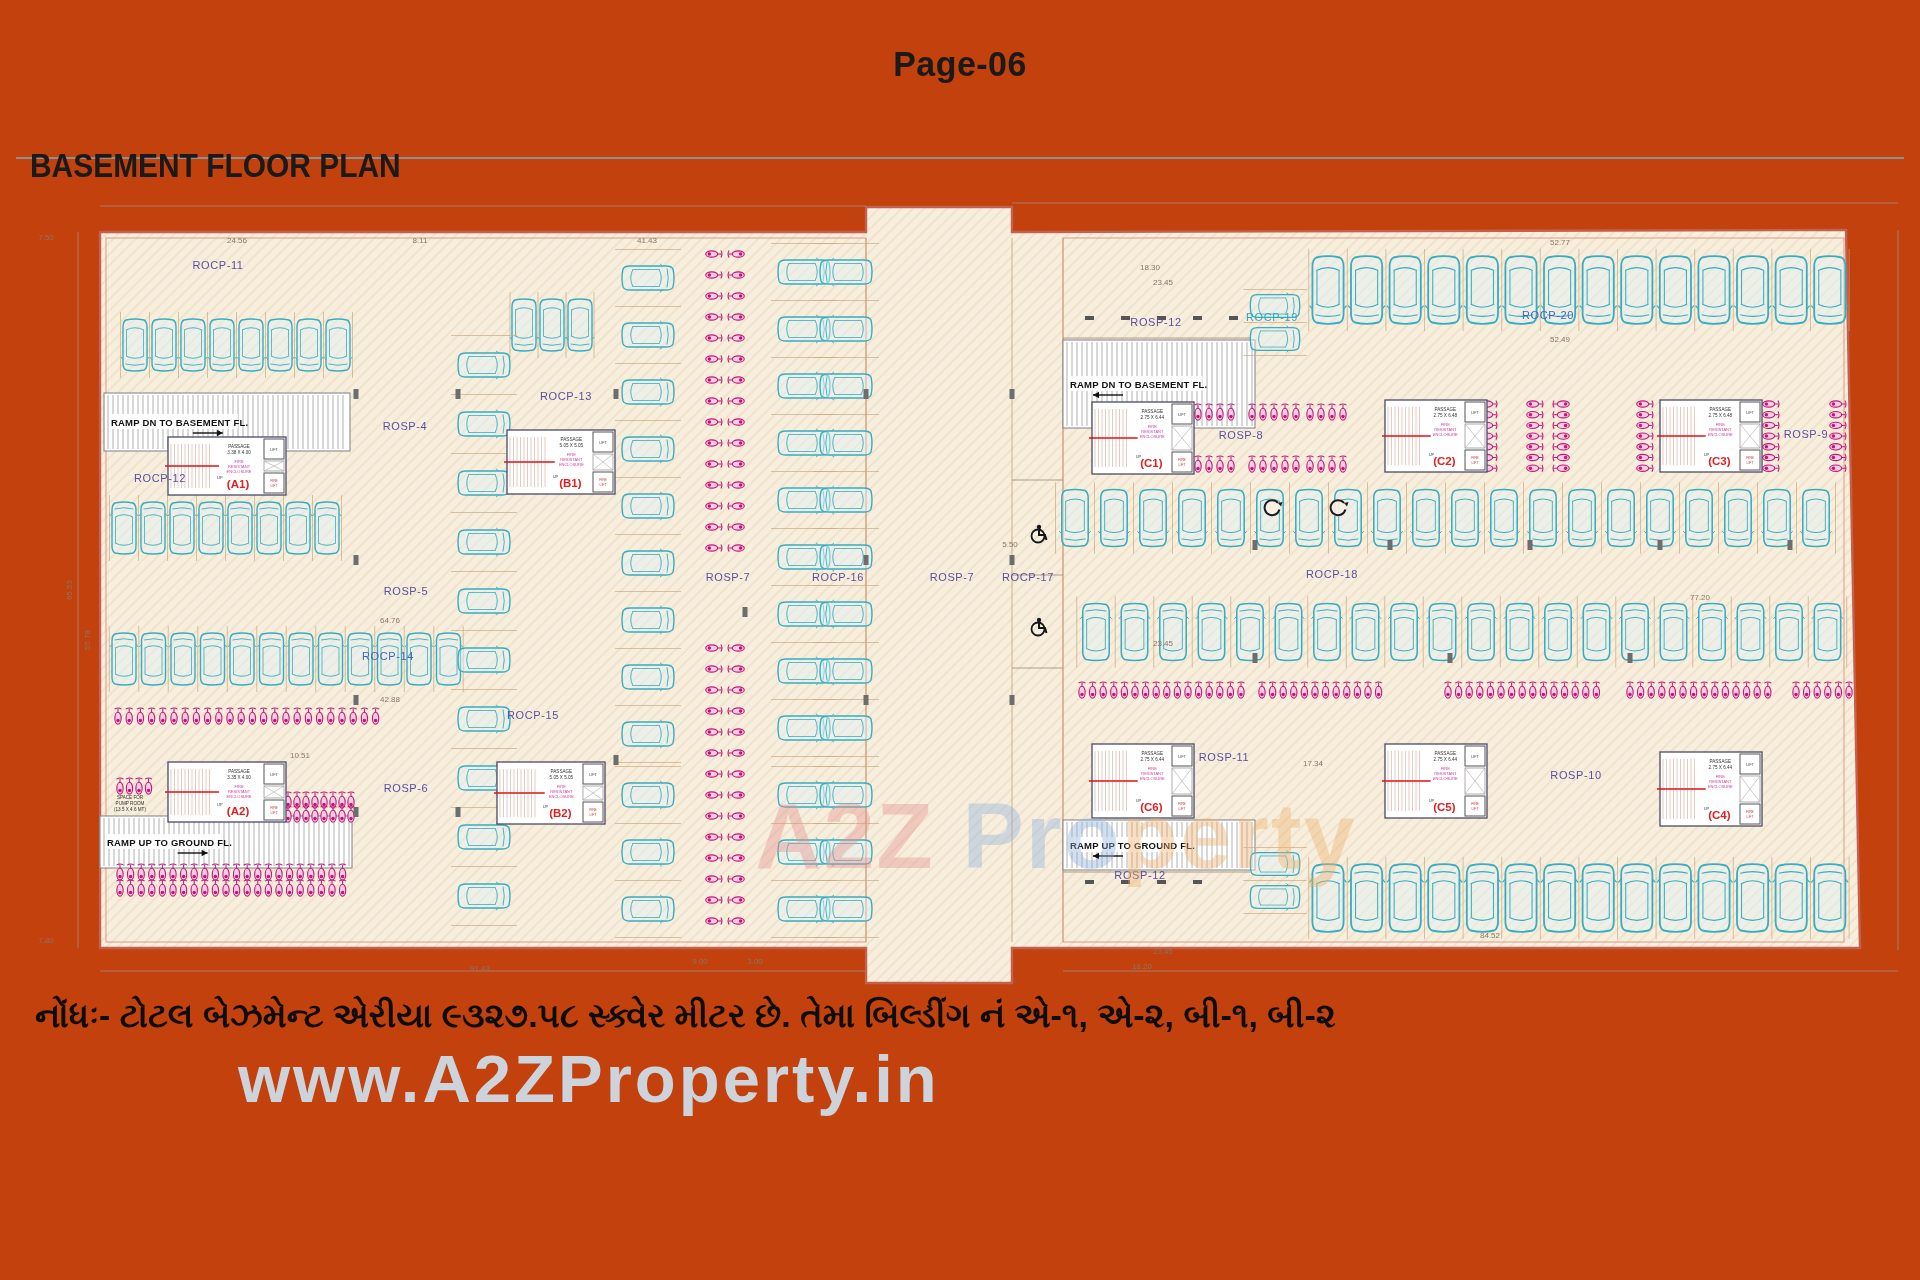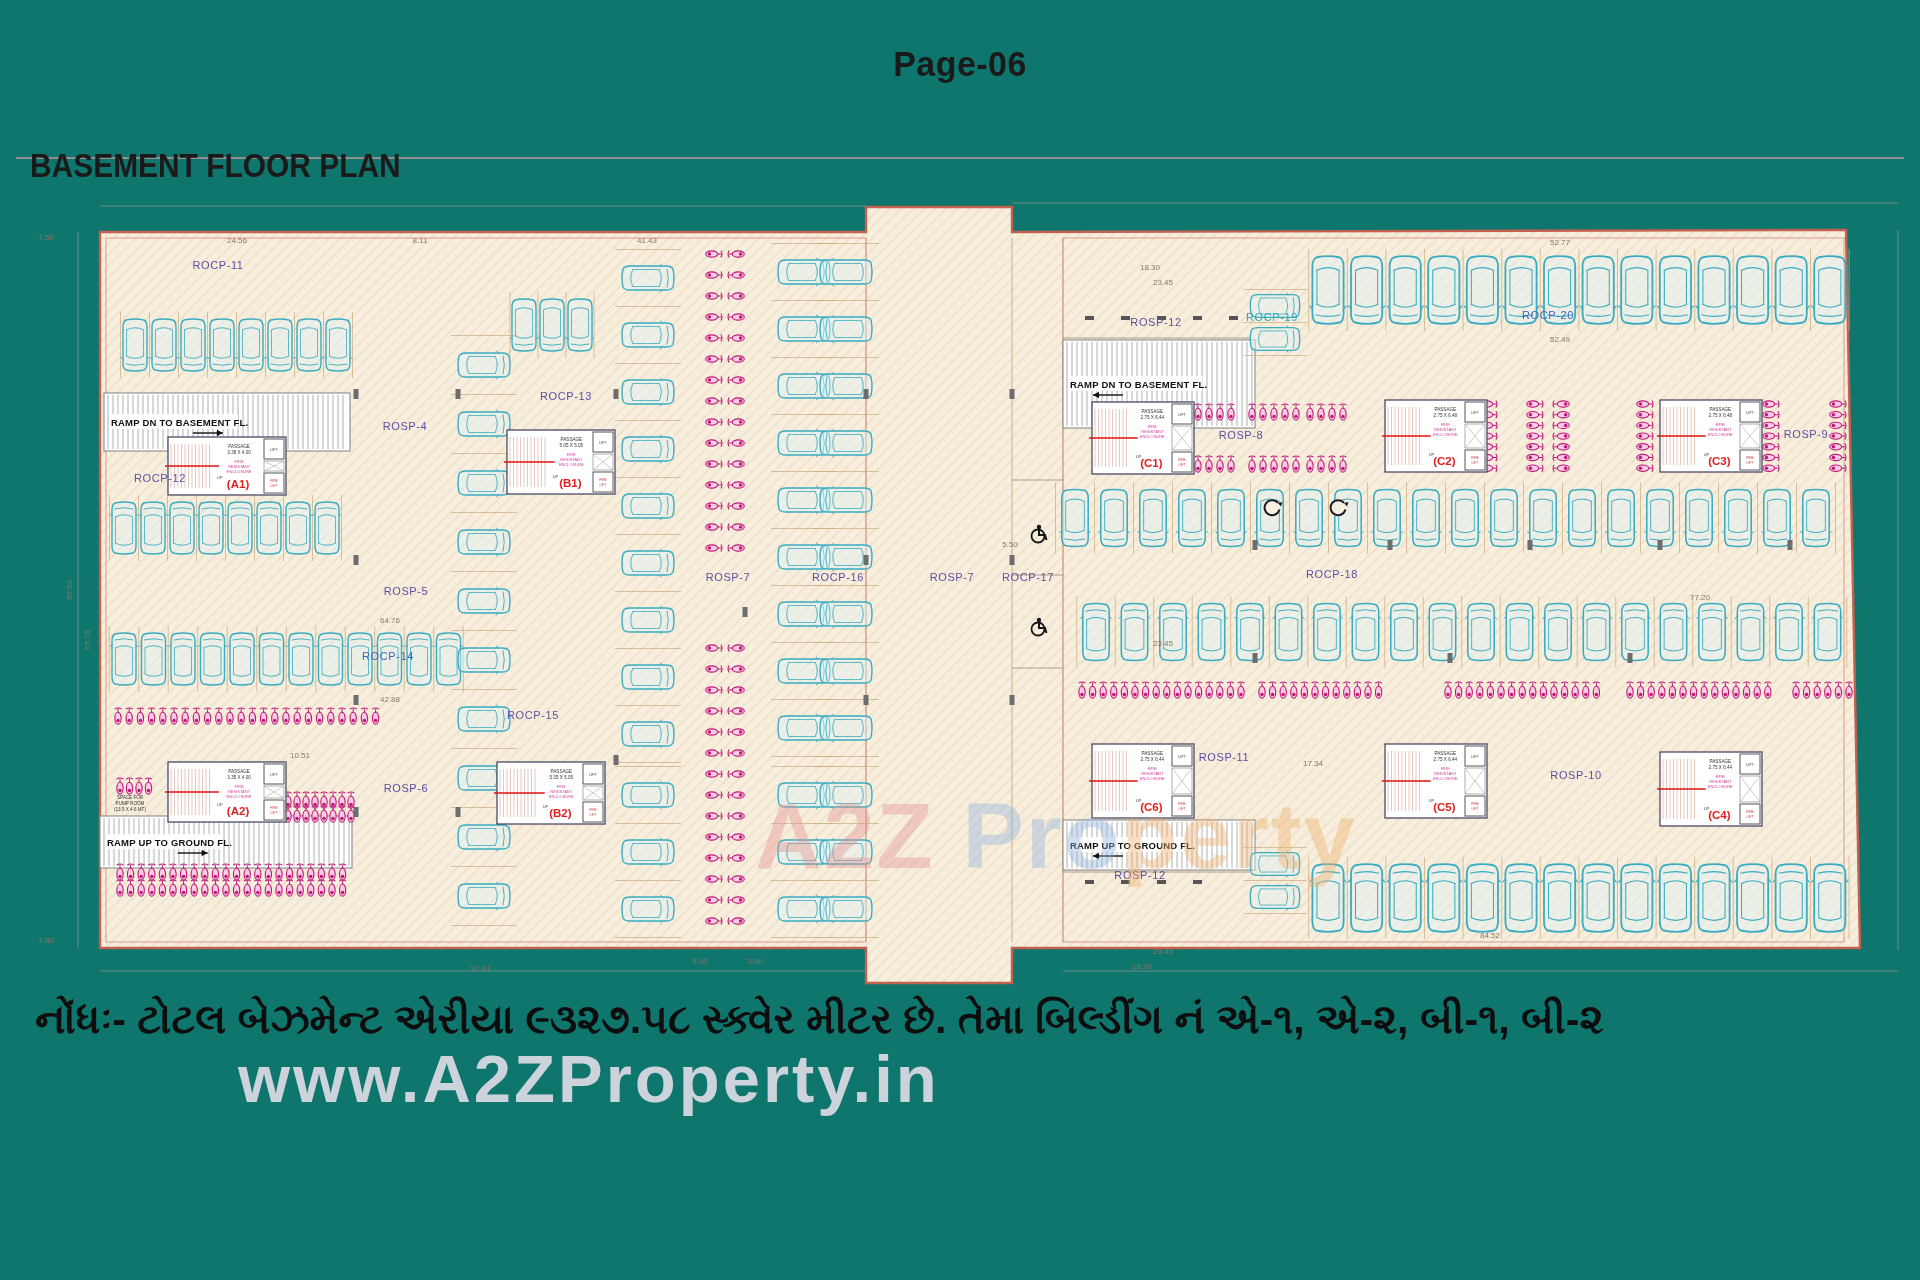--- a/index.html
+++ b/index.html
@@ -1,26 +1,26 @@
 <!DOCTYPE html>
 <html><head>
 <meta charset="utf-8">
 <style>
   html,body{margin:0;padding:0;background:#ffffff;}
   body{width:1920px;height:1280px;font-family:"Liberation Sans","DejaVu Sans",sans-serif;}
-  .page{position:relative;width:1920px;height:1280px;background:#0f766e;overflow:hidden;}
+  .page{position:relative;width:1920px;height:1280px;background:#c2410c;overflow:hidden;}
   .page-number{position:absolute;top:44px;left:0;width:100%;text-align:center;
     font-size:35px;font-weight:bold;letter-spacing:0.5px;color:#1a1a1a;transform:scaleX(.97);}
   .top-rule{position:absolute;top:157px;left:16px;width:1888px;border-top:2px solid #8f8f8f;}
   .plan-title{position:absolute;top:146px;left:30px;font-size:34px;font-weight:bold;color:#1a1a1a;
     transform:scaleX(.88);transform-origin:left center;letter-spacing:0px;white-space:nowrap;}
   #plan-svg{position:absolute;left:0;top:0;width:1920px;height:1280px;}
   .note-wm{position:absolute;left:238px;top:1000px;font-size:67px;font-weight:bold;
     color:#cdd3db;letter-spacing:3px;white-space:nowrap;margin-top:40px;}
-  .note-l1{position:absolute;left:35px;top:996px;font-size:41px;font-weight:bold;color:#0d0d0d;white-space:nowrap;}
+  .note-l1{position:absolute;left:35px;top:996px;font-size:34px;font-weight:bold;color:#0d0d0d;white-space:nowrap;}
   .note-l2{position:absolute;left:133px;top:1054px;font-size:41px;font-weight:bold;color:#0d0d0d;white-space:nowrap;}
 </style>
 </head>
 <body>
 
 <div class="page">
   <div class="page-number">Page-06</div>
   <div class="top-rule"></div>
   <div class="plan-title">BASEMENT FLOOR PLAN</div>
   <svg id="plan-svg" viewBox="0 0 1920 1280" xmlns="http://www.w3.org/2000/svg">

